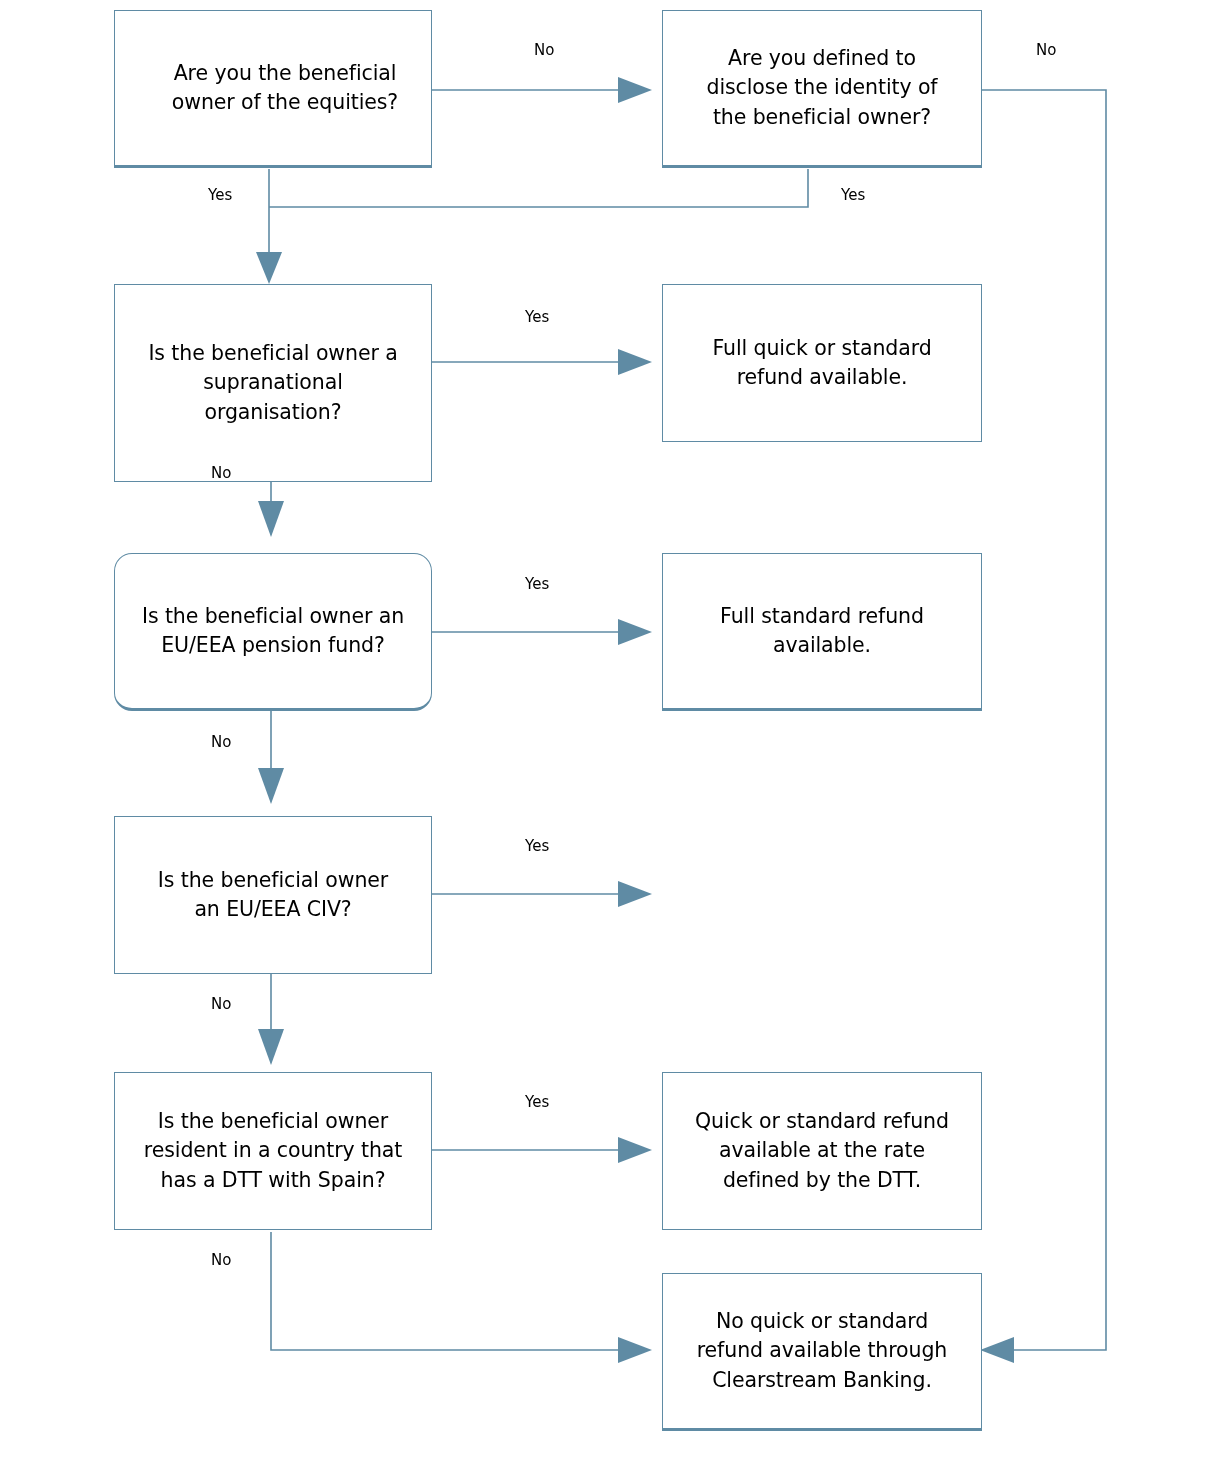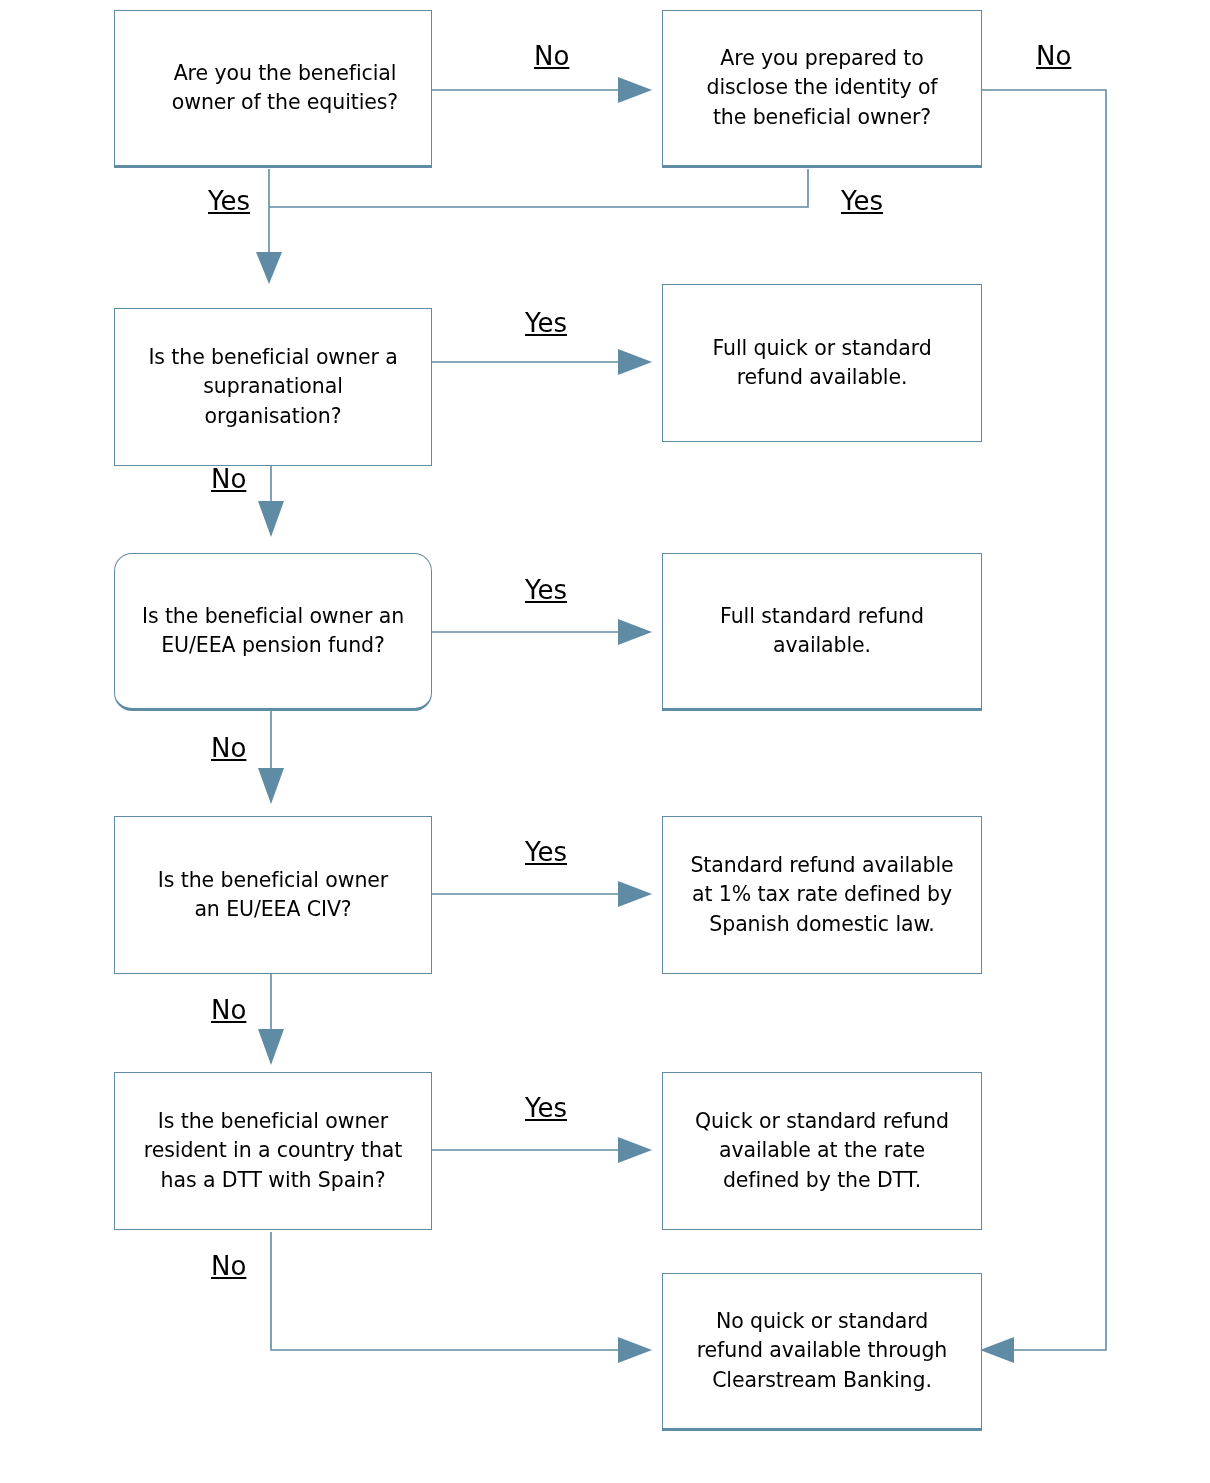--- a/index.html
+++ b/index.html
@@ -36,24 +36,23 @@
     display: block;
     width: 100%;
     white-space: pre-line;
   }
   .node.emphasis-bottom {
     border-bottom: 3px solid #5f8ba4;
   }
   .edge-label {
     position: absolute;
     color: #000000;
-    font-size: 26px;
+    font-size: 15px;
     line-height: 1;
     white-space: nowrap;
-    text-decoration: underline;
   }
   .conn-svg {
     position: absolute;
     left: 0;
     top: 0;
     width: 1210px;
     height: 1483px;
     pointer-events: none;
   }
   .conn-line {
@@ -107,26 +106,26 @@
     <polyline class="conn-line" points="271,1232 271,1350 618,1350"></polyline>
     <polygon class="conn-head" points="618,1337 652,1350 618,1363"></polygon>
   </svg>
 
   <div class="node emphasis-bottom" style="left:114px; top:10px; width:318px; height:158px;padding-left:36px;">
     <span class="node-text">Are you the beneficial
 owner of the equities?</span>
   </div>
 
   <div class="node emphasis-bottom" style="left:662px; top:10px; width:320px; height:158px;">
-    <span class="node-text">Are you prepared to
+    <span class="node-text">Are you defined to
 disclose the identity of
 the beneficial owner?</span>
   </div>
 
-  <div class="node" style="left:114px; top:284px; width:318px; height:158px;margin-top:24px;">
+  <div class="node" style="left:114px; top:284px; width:318px; height:198px;">
     <span class="node-text">Is the beneficial owner a
 supranational
 organisation?</span>
   </div>
 
   <div class="node" style="left:662px; top:284px; width:320px; height:158px;">
     <span class="node-text">Full quick or standard
 refund available.</span>
   </div>
 
@@ -138,25 +137,20 @@
   <div class="node emphasis-bottom" style="left:662px; top:553px; width:320px; height:158px;justify-content:center;">
     <span class="node-text">Full standard refund
 available.</span>
   </div>
 
   <div class="node" style="left:114px; top:816px; width:318px; height:158px;">
     <span class="node-text">Is the beneficial owner
 an EU/EEA CIV?</span>
   </div>
 
-  <div class="node" style="left:662px; top:816px; width:320px; height:158px;">
-    <span class="node-text">Standard refund available
-at 1% tax rate defined by
-Spanish domestic law.</span>
-  </div>
 
   <div class="node" style="left:114px; top:1072px; width:318px; height:158px;">
     <span class="node-text">Is the beneficial owner
 resident in a country that
 has a DTT with Spain?</span>
   </div>
 
   <div class="node" style="left:662px; top:1072px; width:320px; height:158px;">
     <span class="node-text">Quick or standard refund
 available at the rate

